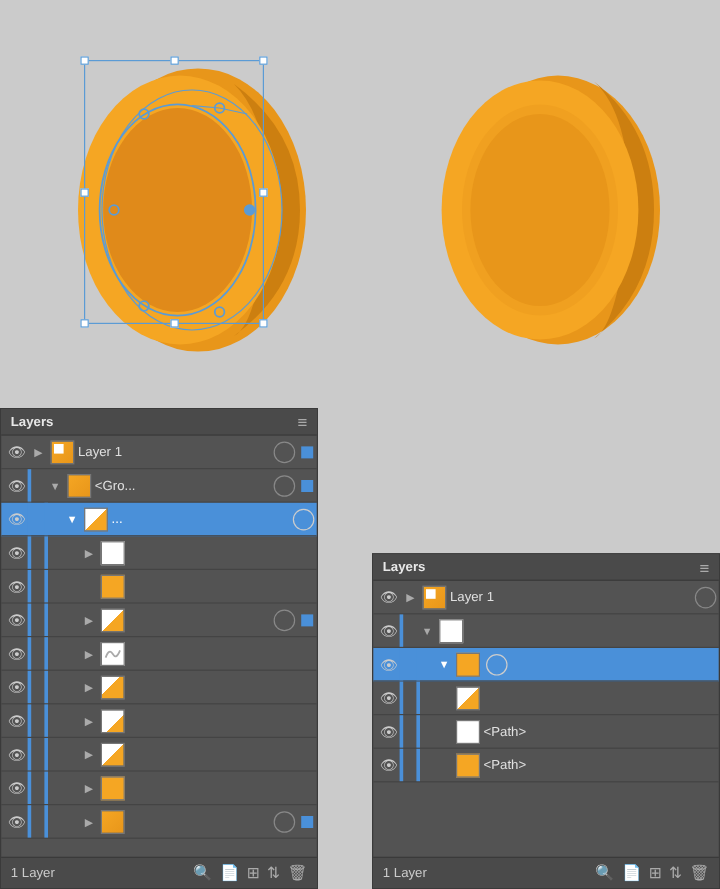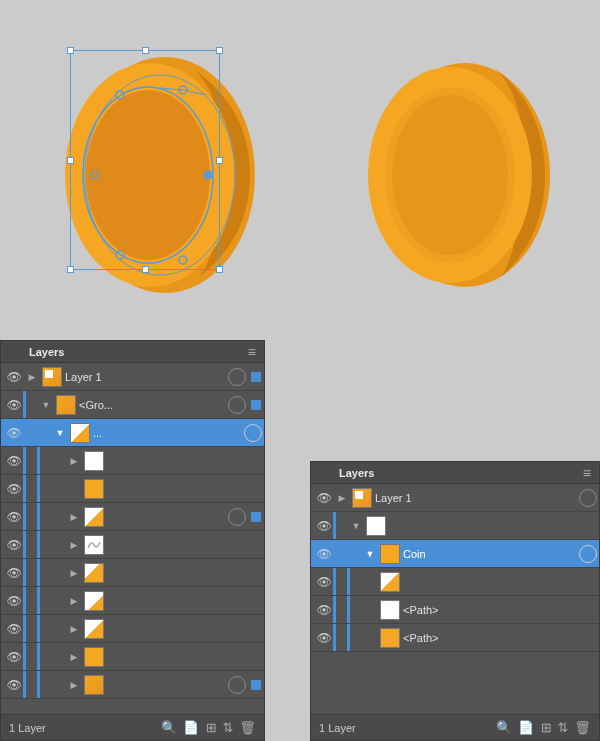--- a/index.html
+++ b/index.html
@@ -102,21 +102,20 @@
       display: flex;
       align-items: center;
       justify-content: space-between;
       height: 22px;
     }
 
     .panel-title {
       color: #e8e8e8;
       font-size: 11px;
       font-weight: bold;
-      margin-left: 20px;
     }
 
     .panel-menu-icon {
       color: #aaa;
       font-size: 14px;
       cursor: pointer;
     }
 
     .layers-list {
       flex: 1;
@@ -508,21 +507,20 @@
         <div class="layer-thumb thumb-white"></div>
       </div>
 
       <div class="layer-row selected" style="padding-left:2px;">
         <span class="eye-icon">👁</span>
         <div class="blue-bar"></div>
         <div class="blue-bar-2"></div>
         <span style="width:28px;min-width:28px;"></span>
         <span class="expand-arrow" style="color:white;">▼</span>
         <div class="layer-thumb" style="background:#f5a623;"></div>
-        <span class="layer-name selected-text">Coin</span>
         <div style="width:18px;height:18px;border-radius:50%;border:1px solid #ccc;margin:0 2px;"></div>
       </div>
 
       <div class="layer-row" style="padding-left:2px;">
         <span class="eye-icon">👁</span>
         <div class="blue-bar"></div>
         <div class="blue-bar-2"></div>
         <span style="width:42px;min-width:42px;"></span>
         <div class="layer-thumb" style="background:linear-gradient(135deg,#fff 50%,#f5a623 50%);"></div>
       </div>

